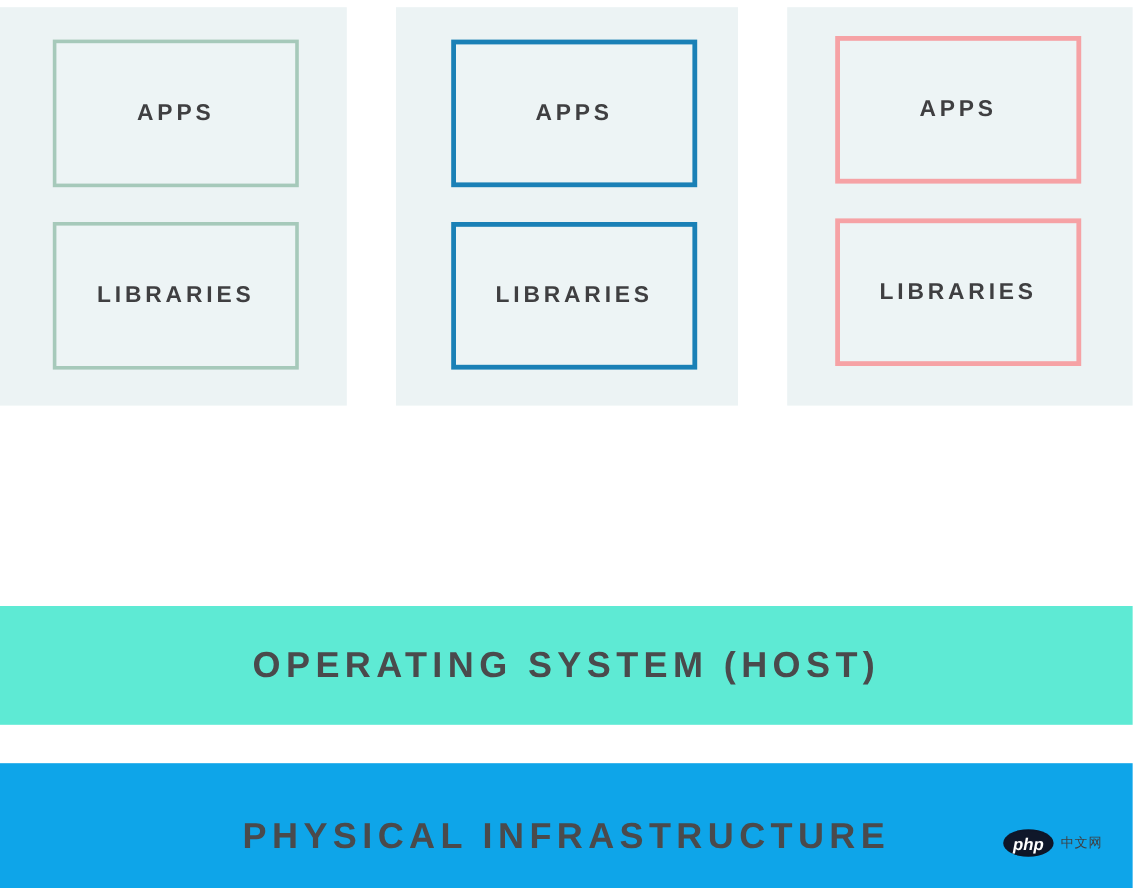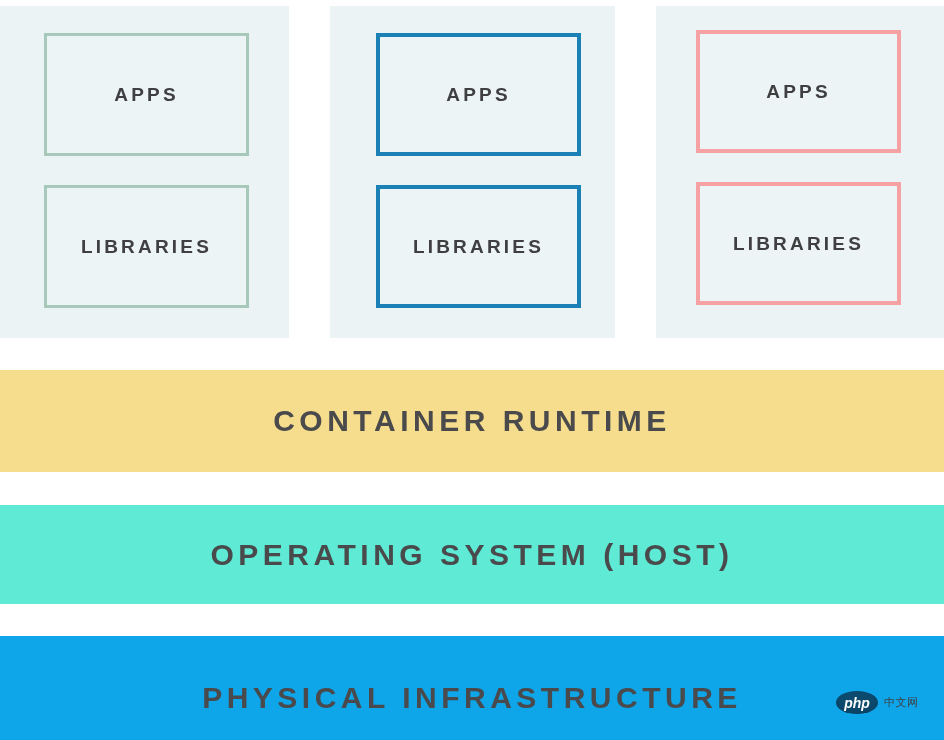--- a/index.html
+++ b/index.html
@@ -102,21 +102,21 @@
     left: 836px;
     top: 691px;
     display: flex;
     align-items: center;
     gap: 6px;
   }
   .wm-badge {
     width: 42px;
     height: 23px;
     border-radius: 50%;
-    background: #0c4a6e;
+    background: #0f172a;
     display: flex;
     align-items: center;
     justify-content: center;
     box-shadow: inset 0 -3px 5px rgba(0,0,0,0.10);
   }
   .wm-badge-text {
     color: #ffffff;
     font-size: 14px;
     font-style: italic;
     font-weight: bold;
@@ -160,23 +160,20 @@
       <div class="layer-box box-apps">
         <span class="box-label">APPS</span>
       </div>
       <div class="layer-box box-libraries">
         <span class="box-label">LIBRARIES</span>
       </div>
     </div>
 
   </div>
 
-  <div class="stack-bar bar-runtime">
-    <span class="bar-label">CONTAINER RUNTIME</span>
-  </div>
 
   <div class="stack-bar bar-os">
     <span class="bar-label">OPERATING SYSTEM (HOST)</span>
   </div>
 
   <div class="stack-bar bar-infra">
     <span class="bar-label">PHYSICAL INFRASTRUCTURE</span>
   </div>
 
   <div class="watermark">

